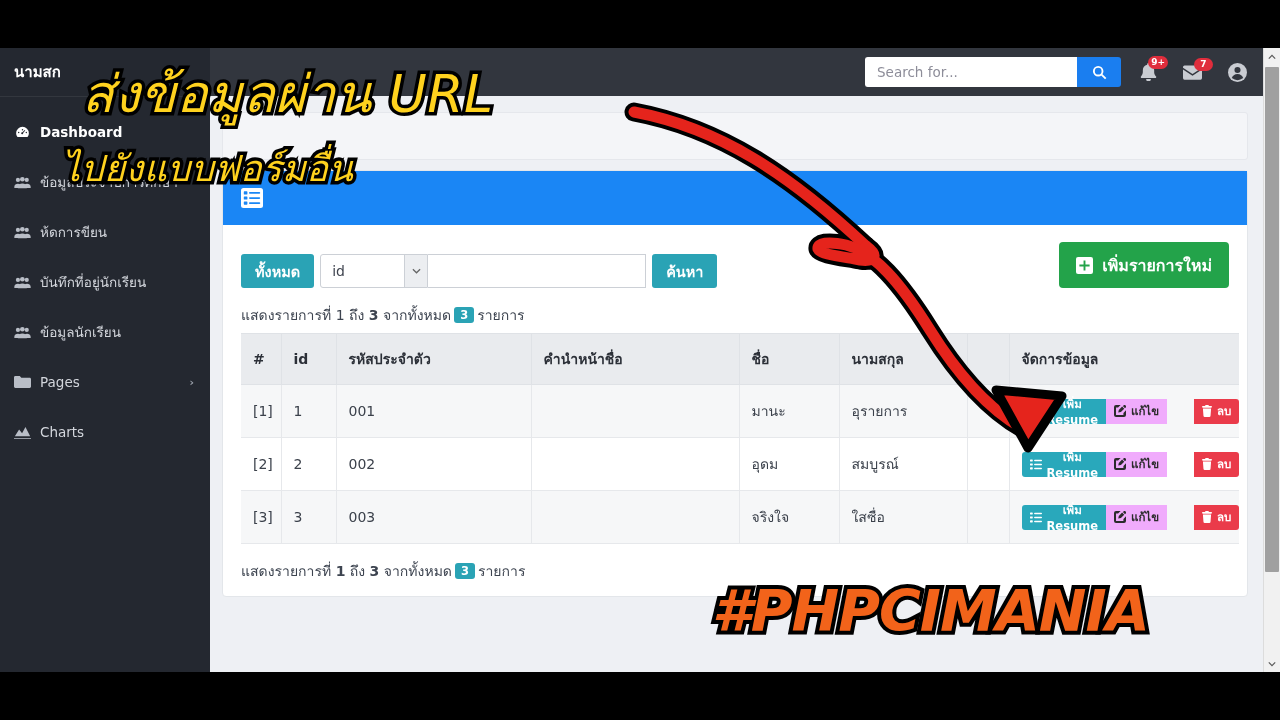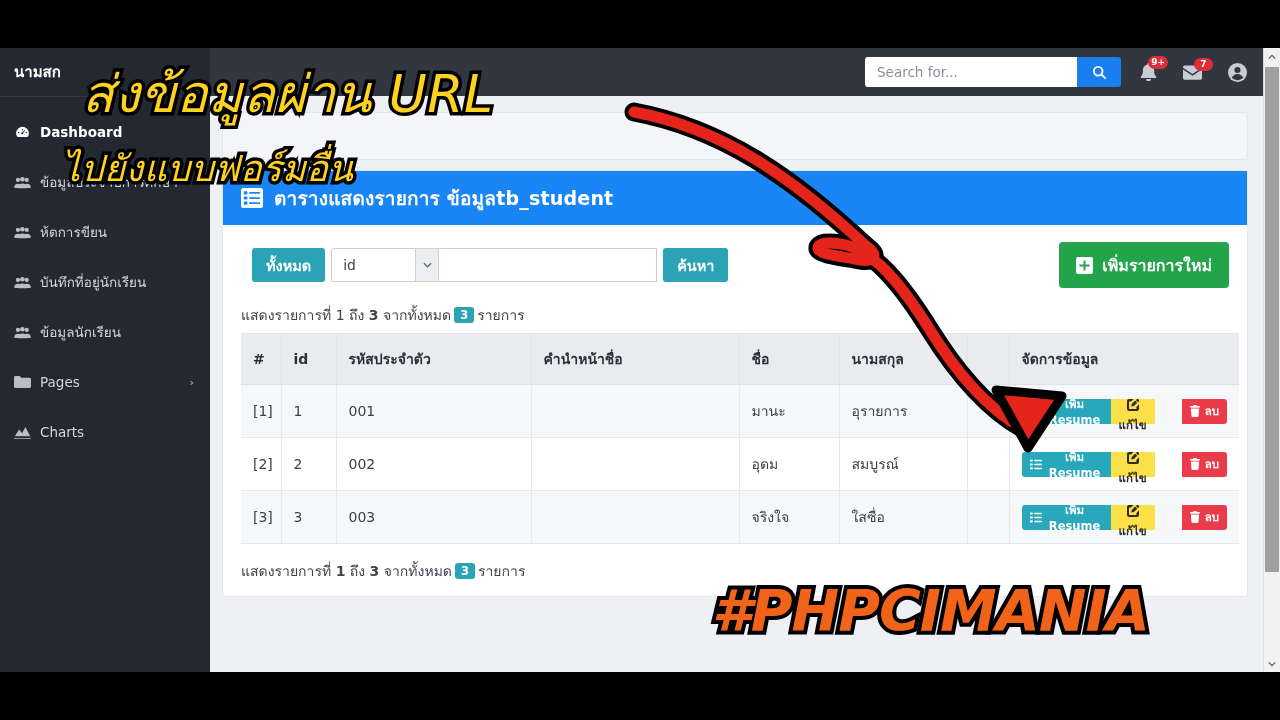--- a/index.html
+++ b/index.html
@@ -50,21 +50,21 @@
   .content{position:absolute;left:210px;top:48px;width:1054px;height:576px;background:#eef0f4;
     box-sizing:border-box;padding:16px 16px 0 12px;}
   .breadcrumb-card{height:46px;background:#f4f5f8;border:1px solid #e5e7ec;border-radius:3px;margin-bottom:10px;}
 
   .card{background:#fff;border:1px solid #e3e6ea;border-radius:4px;}
   .card-head{background:#1a86f5;color:#fff;height:54px;display:flex;align-items:center;
     gap:11px;padding:0 18px;font-size:19px;font-weight:700;}
   .card-head .title{letter-spacing:.2px;}
   .card-body{padding:17px 18px 14px 18px;}
 
-  .toolbar{display:flex;align-items:center;justify-content:space-between;margin-left:11px;}
+  .toolbar{display:flex;align-items:flex-end;justify-content:space-between;}
   .inputgroup{display:flex;height:34px;}
   .btn{border:none;border-radius:3px;cursor:pointer;font-family:"DejaVu Sans","Liberation Sans",sans-serif;}
   .btn-all{background:#2aa3b5;color:#fff;font-size:14.5px;font-weight:700;padding:0 14px;height:34px;border-radius:3px;margin-right:6px;}
   .sel{position:relative;width:108px;height:34px;border:1px solid #ccd0d6;background:#fff;border-radius:3px 0 0 3px;
     display:flex;align-items:center;padding-left:11px;font-size:14px;color:#404550;box-sizing:border-box;}
   .sel .arrowbox{position:absolute;right:0;top:0;width:22px;height:32px;background:#eceef1;border-left:1px solid #ccd0d6;
     display:flex;align-items:center;justify-content:center;color:#666;font-size:10px;}
   .txt{width:218px;height:34px;border:1px solid #ccd0d6;border-left:none;background:#fff;box-sizing:border-box;
     padding:0 8px;font-size:14px;outline:none;font-family:"DejaVu Sans","Liberation Sans",sans-serif;}
   .btn-find{background:#2aa3b5;color:#fff;font-size:14.5px;font-weight:700;padding:0 14px;height:34px;margin-left:6px;border-radius:3px;}
@@ -83,21 +83,21 @@
   tbody td{border-bottom:1px solid #e6e8eb;border-right:1px solid #e6e8eb;height:52px;padding:0 12px;
     font-size:14px;color:#3b414b;vertical-align:middle;}
   tbody td:last-child{border-right:none;}
   tbody tr:nth-child(odd){background:#f6f7f8;}
   tbody tr:nth-child(even){background:#fff;}
 
   .actions{display:flex;align-items:flex-end;}
   .abtn{height:25px;display:flex;align-items:center;gap:5px;font-size:11.5px;font-weight:700;
     padding:0 8px;cursor:pointer;border:none;font-family:"DejaVu Sans","Liberation Sans",sans-serif;}
   .a-resume{background:#29a8bb;color:#fff;border-radius:3px 0 0 3px;}
-  .a-edit{background:#fde047;color:#2b2b2b;flex-direction:column;}
+  .a-edit{background:#f0abfc;color:#2b2b2b;}
   .a-del{background:#ea3b4a;color:#fff;border-radius:0 3px 3px 0;margin-left:27px;}
 
   .summary-bottom{font-size:14px;color:#3d4450;margin-top:16px;}
 
   
   .scrollbar{position:absolute;right:0;top:0;width:16px;height:624px;background:#f1f1f1;border-left:1px solid #dcdcdc;z-index:20;}
   .sb-arrow{height:17px;display:flex;align-items:center;justify-content:center;color:#5a5a5a;font-size:9px;background:#f1f1f1;}
   .sb-track{position:absolute;top:17px;bottom:17px;left:0;right:0;background:#f1f1f1;}
   .sb-thumb{position:absolute;left:1px;right:1px;top:2px;height:505px;background:#a0a0a0;border-radius:1px;}
   .sb-bottom{position:absolute;bottom:0;left:0;right:0;}
@@ -261,21 +261,20 @@
             <svg width="22" height="22" viewBox="0 0 22 22" fill="#fff">
                 <rect x="0" y="1" width="22" height="20" rx="2.5"></rect>
                 <rect x="2.8" y="4.3" width="3.6" height="3.2" rx=".6" fill="#1a86f5"></rect>
                 <rect x="8" y="5.1" width="11.2" height="1.7" rx=".8" fill="#1a86f5"></rect>
                 <rect x="2.8" y="9.4" width="3.6" height="3.2" rx=".6" fill="#1a86f5"></rect>
                 <rect x="8" y="10.2" width="11.2" height="1.7" rx=".8" fill="#1a86f5"></rect>
                 <rect x="2.8" y="14.5" width="3.6" height="3.2" rx=".6" fill="#1a86f5"></rect>
                 <rect x="8" y="15.3" width="11.2" height="1.7" rx=".8" fill="#1a86f5"></rect>
               </svg>
           </span>
-          <span class="title"><span>ตารางแสดงรายการ ข้อมูล</span><b>tb_student</b></span>
         </div>
 
         <div class="card-body">
 
           <div class="toolbar">
             <div style="display:flex;align-items:flex-start;">
               <button class="btn btn-all">ทั้งหมด</button>
               <div class="inputgroup">
                 <div class="sel">
                   <span>id</span>

